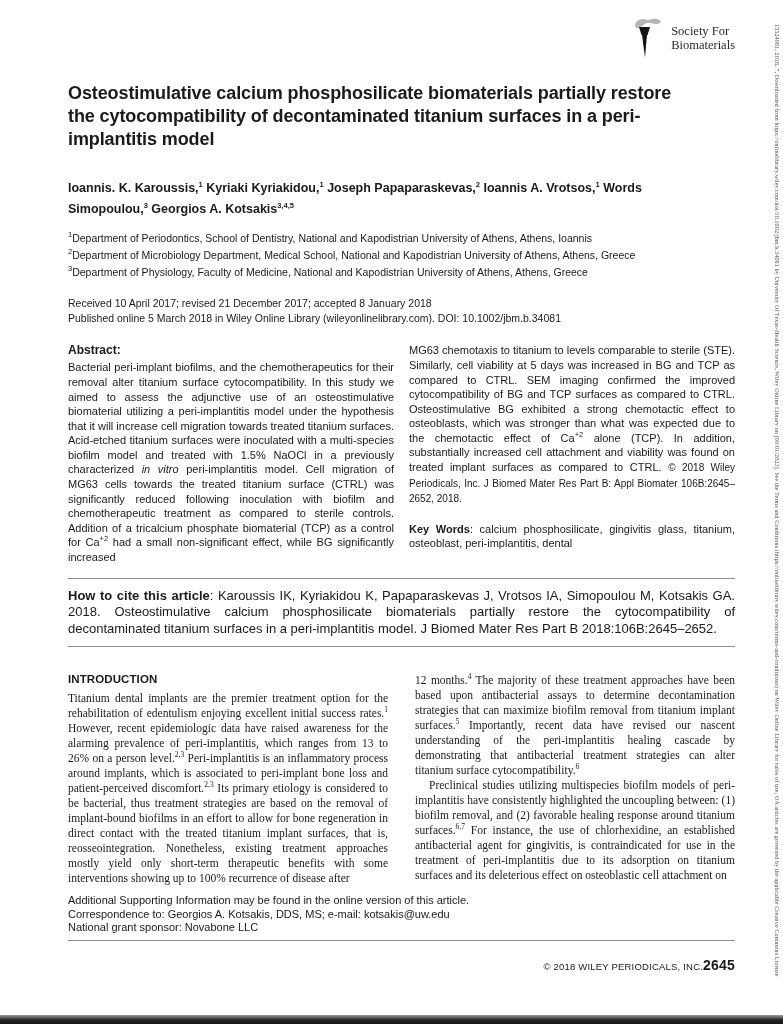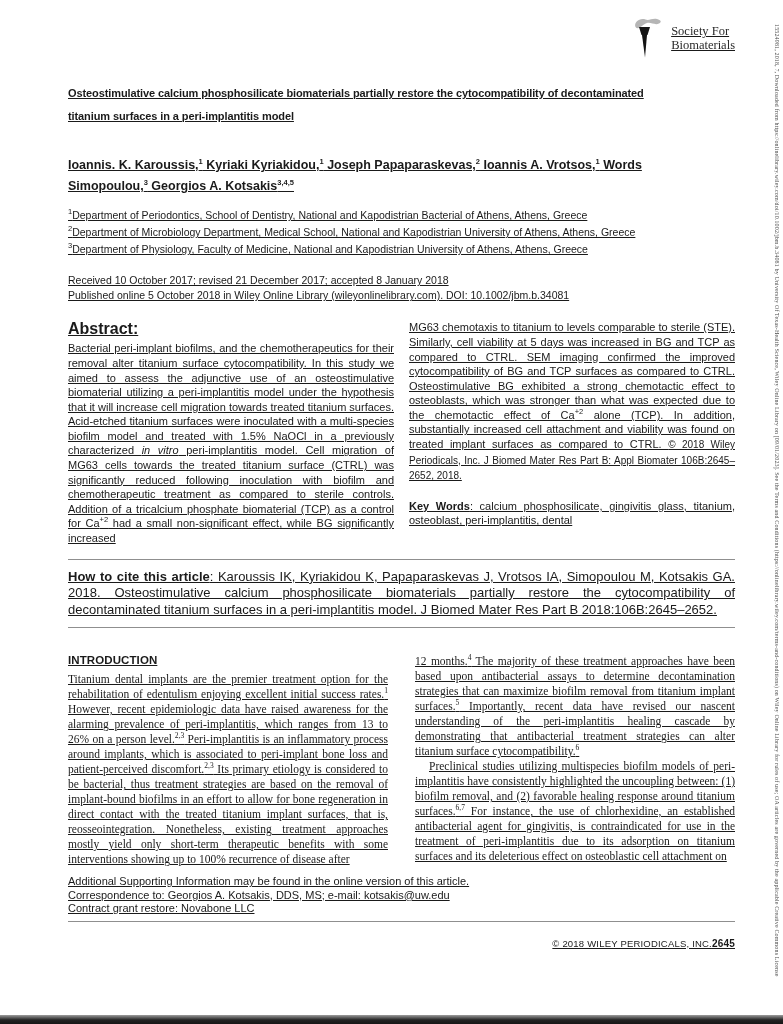--- a/index.html
+++ b/index.html
@@ -2,44 +2,44 @@
 <html lang="en"><head>
 <meta charset="utf-8">
 <style>
   html,body{margin:0;padding:0;}
   body{
     width:783px;height:1024px;background:#ffffff;overflow:hidden;
     font-family:"Liberation Sans",sans-serif;color:#1a1a1a;
     -webkit-font-smoothing:antialiased;
   }
   .page{position:relative;width:783px;height:1024px;box-sizing:border-box;
-        padding:8px 48px 0 68px;text-decoration:underline;}
+        padding:8px 48px 0 68px;}
 
   
   .logo-row{display:flex;justify-content:flex-end;height:62px;}
   .logo{display:flex;align-items:flex-start;gap:7px;}
   .logo svg{width:32px;height:58px;display:block;}
   .logo-text{font-family:"Liberation Serif",serif;font-size:12.5px;line-height:14px;
              color:#2a2a2a;margin-top:16px;}
 
   
-  .title{font-size:11px;line-height:23px;font-weight:bold;letter-spacing:-0.1px;
+  .title{font-size:18px;line-height:23px;font-weight:bold;letter-spacing:-0.1px;
          max-width:612px;margin:12px 0 0 0;}
   .authors{font-weight:bold;font-size:12.5px;line-height:17px;margin:25px 0 0 0;max-width:648px;}
   .authors sup,.affiliations sup{font-size:7.5px;}
   .affiliations{margin-top:10px;font-size:10.5px;line-height:14.5px;}
   .affiliations p{margin:0;}
   .dates{margin-top:17px;font-size:10.5px;line-height:15px;}
   .dates p{margin:0;}
 
   
   .two-col{display:flex;gap:15px;}
   .two-col .col{flex:1;min-width:0;}
   .abstract{margin-top:17px;}
-  .abs-head{font-weight:bold;font-size:16px;margin:0 0 3px 0;}
+  .abs-head{font-weight:bold;font-size:12px;margin:0 0 3px 0;}
   .abs-text,.keywords{font-size:11px;line-height:14.6px;text-align:justify;margin:0;}
   .abs-text sup,.intro sup{font-size:7.5px;line-height:0;}
   .sm{font-size:10px;}
   .keywords{margin-top:15px;}
 
   .rule{border:0;border-top:1px solid #8f8f8f;height:0;}
   .rule-abs{margin-top:13px;}
   .howcite{font-size:13px;line-height:16.5px;text-align:justify;margin:9px 0;}
   .rule-cite{margin-top:0;}
 
@@ -50,21 +50,21 @@
   .intro p{font-size:11.5px;line-height:15px;text-align:justify;margin:0;}
   .intro .para-gap{margin-top:0;}
   .intro .indent{text-indent:14px;}
 
   
   .footnotes{margin-top:8px;font-size:11px;line-height:13.5px;}
   .footnotes p{margin:0;}
   .footer-rule{margin-top:5px;}
   .page-footer{display:flex;justify-content:flex-end;align-items:baseline;
                font-size:9.5px;letter-spacing:0.2px;padding-top:8px;}
-  .pagenum{font-weight:bold;font-size:10px;}
+  .pagenum{font-weight:bold;font-size:14px;}
 
   
   .bottom-bar{position:absolute;left:0;bottom:0;width:783px;height:9px;
               background:linear-gradient(#9d9d9d,#232323 55%,#161616);}
   .sidebar-note{position:absolute;top:24px;right:3px;height:990px;width:11px;
                 writing-mode:vertical-rl;text-orientation:mixed;
                 font-size:6px;letter-spacing:0.15px;color:#4d4d4d;overflow:hidden;
                 font-family:"Liberation Serif",serif;}
 </style>
 </head>
@@ -86,28 +86,28 @@
         <div>Biomaterials</div>
       </div>
     </div>
   </header>
 
   <h1 class="title">Osteostimulative calcium phosphosilicate biomaterials partially restore the cytocompatibility of decontaminated titanium surfaces in a peri-implantitis model</h1>
 
   <p class="authors"><span>Ioannis. K. Karoussis,</span><sup>1</sup><span> Kyriaki Kyriakidou,</span><sup>1</sup><span> Joseph Papaparaskevas,</span><sup>2</sup><span> Ioannis A. Vrotsos,</span><sup>1</sup><span> Words Simopoulou,</span><sup>3</sup><span> Georgios A. Kotsakis</span><sup>3,4,5</sup></p>
 
   <div class="affiliations">
-    <p><sup>1</sup><span>Department of Periodontics, School of Dentistry, National and Kapodistrian Bacterial of Athens, Athens, Greece</span></p>
+    <p><sup>1</sup><span>Department of Periodontics, School of Dentistry, National and Kapodistrian University of Athens, Athens, Ioannis</span></p>
     <p><sup>2</sup><span>Department of Microbiology Department, Medical School, National and Kapodistrian University of Athens, Athens, Greece</span></p>
     <p><sup>3</sup><span>Department of Physiology, Faculty of Medicine, National and Kapodistrian University of Athens, Athens, Greece</span></p>
   </div>
 
   <div class="dates">
-    <p>Received 10 October 2017; revised 21 December 2017; accepted 8 January 2018</p>
-    <p>Published online 5 October 2018 in Wiley Online Library (wileyonlinelibrary.com). DOI: 10.1002/jbm.b.34081</p>
+    <p>Received 10 April 2017; revised 21 December 2017; accepted 8 January 2018</p>
+    <p>Published online 5 March 2018 in Wiley Online Library (wileyonlinelibrary.com). DOI: 10.1002/jbm.b.34081</p>
   </div>
 
   <section class="two-col abstract">
     <div class="col">
       <p class="abs-head">Abstract:</p>
       <p class="abs-text"><span>Bacterial peri-implant biofilms, and the chemotherapeutics for their removal alter titanium surface cytocompatibility. In this study we aimed to assess the adjunctive use of an osteostimulative biomaterial utilizing a peri-implantitis model under the hypothesis that it will increase cell migration towards treated titanium surfaces. Acid-etched titanium surfaces were inoculated with a multi-species biofilm model and treated with 1.5% NaOCl in a previously characterized </span><i>in vitro</i><span> peri-implantitis model. Cell migration of MG63 cells towards the treated titanium surface (CTRL) was significantly reduced following inoculation with biofilm and chemotherapeutic treatment as compared to sterile controls. Addition of a tricalcium phosphate biomaterial (TCP) as a control for Ca</span><sup>+2</sup><span> had a small non-significant effect, while BG significantly increased</span></p>
     </div>
     <div class="col">
       <p class="abs-text"><span>MG63 chemotaxis to titanium to levels comparable to sterile (STE). Similarly, cell viability at 5 days was increased in BG and TCP as compared to CTRL. SEM imaging confirmed the improved cytocompatibility of BG and TCP surfaces as compared to CTRL. Osteostimulative BG exhibited a strong chemotactic effect to osteoblasts, which was stronger than what was expected due to the chemotactic effect of Ca</span><sup>+2</sup><span> alone (TCP). In addition, substantially increased cell attachment and viability was found on treated implant surfaces as compared to CTRL. </span><span class="sm">© 2018 Wiley Periodicals, Inc. J Biomed Mater Res Part B: Appl Biomater 106B:2645–2652, 2018.</span></p>
       <p class="keywords"><b>Key Words</b><span>: calcium phosphosilicate, gingivitis glass, titanium, osteoblast, peri-implantitis, dental</span></p>
@@ -127,21 +127,21 @@
     </div>
     <div class="col">
       <p class="para-gap"><span>12 months.</span><sup>4</sup><span> The majority of these treatment approaches have been based upon antibacterial assays to determine decontamination strategies that can maximize biofilm removal from titanium implant surfaces.</span><sup>5</sup><span> Importantly, recent data have revised our nascent understanding of the peri-implantitis healing cascade by demonstrating that antibacterial treatment strategies can alter titanium surface cytocompatibility.</span><sup>6</sup></p>
       <p class="indent"><span>Preclinical studies utilizing multispecies biofilm models of peri-implantitis have consistently highlighted the uncoupling between: (1) biofilm removal, and (2) favorable healing response around titanium surfaces.</span><sup>6,7</sup><span> For instance, the use of chlorhexidine, an established antibacterial agent for gingivitis, is contraindicated for use in the treatment of peri-implantitis due to its adsorption on titanium surfaces and its deleterious effect on osteoblastic cell attachment on</span></p>
     </div>
   </section>
 
   <div class="footnotes">
     <p>Additional Supporting Information may be found in the online version of this article.</p>
     <p>Correspondence to: Georgios A. Kotsakis, DDS, MS; e-mail: kotsakis@uw.edu</p>
-    <p>Contract grant restore: Novabone LLC</p>
+    <p>National grant sponsor: Novabone LLC</p>
   </div>
 
   <hr class="rule footer-rule">
 
   <footer class="page-footer">
     <span>© 2018 WILEY PERIODICALS, INC.</span>
     <span class="pagenum">2645</span>
   </footer>
 
   <div class="bottom-bar"></div>

